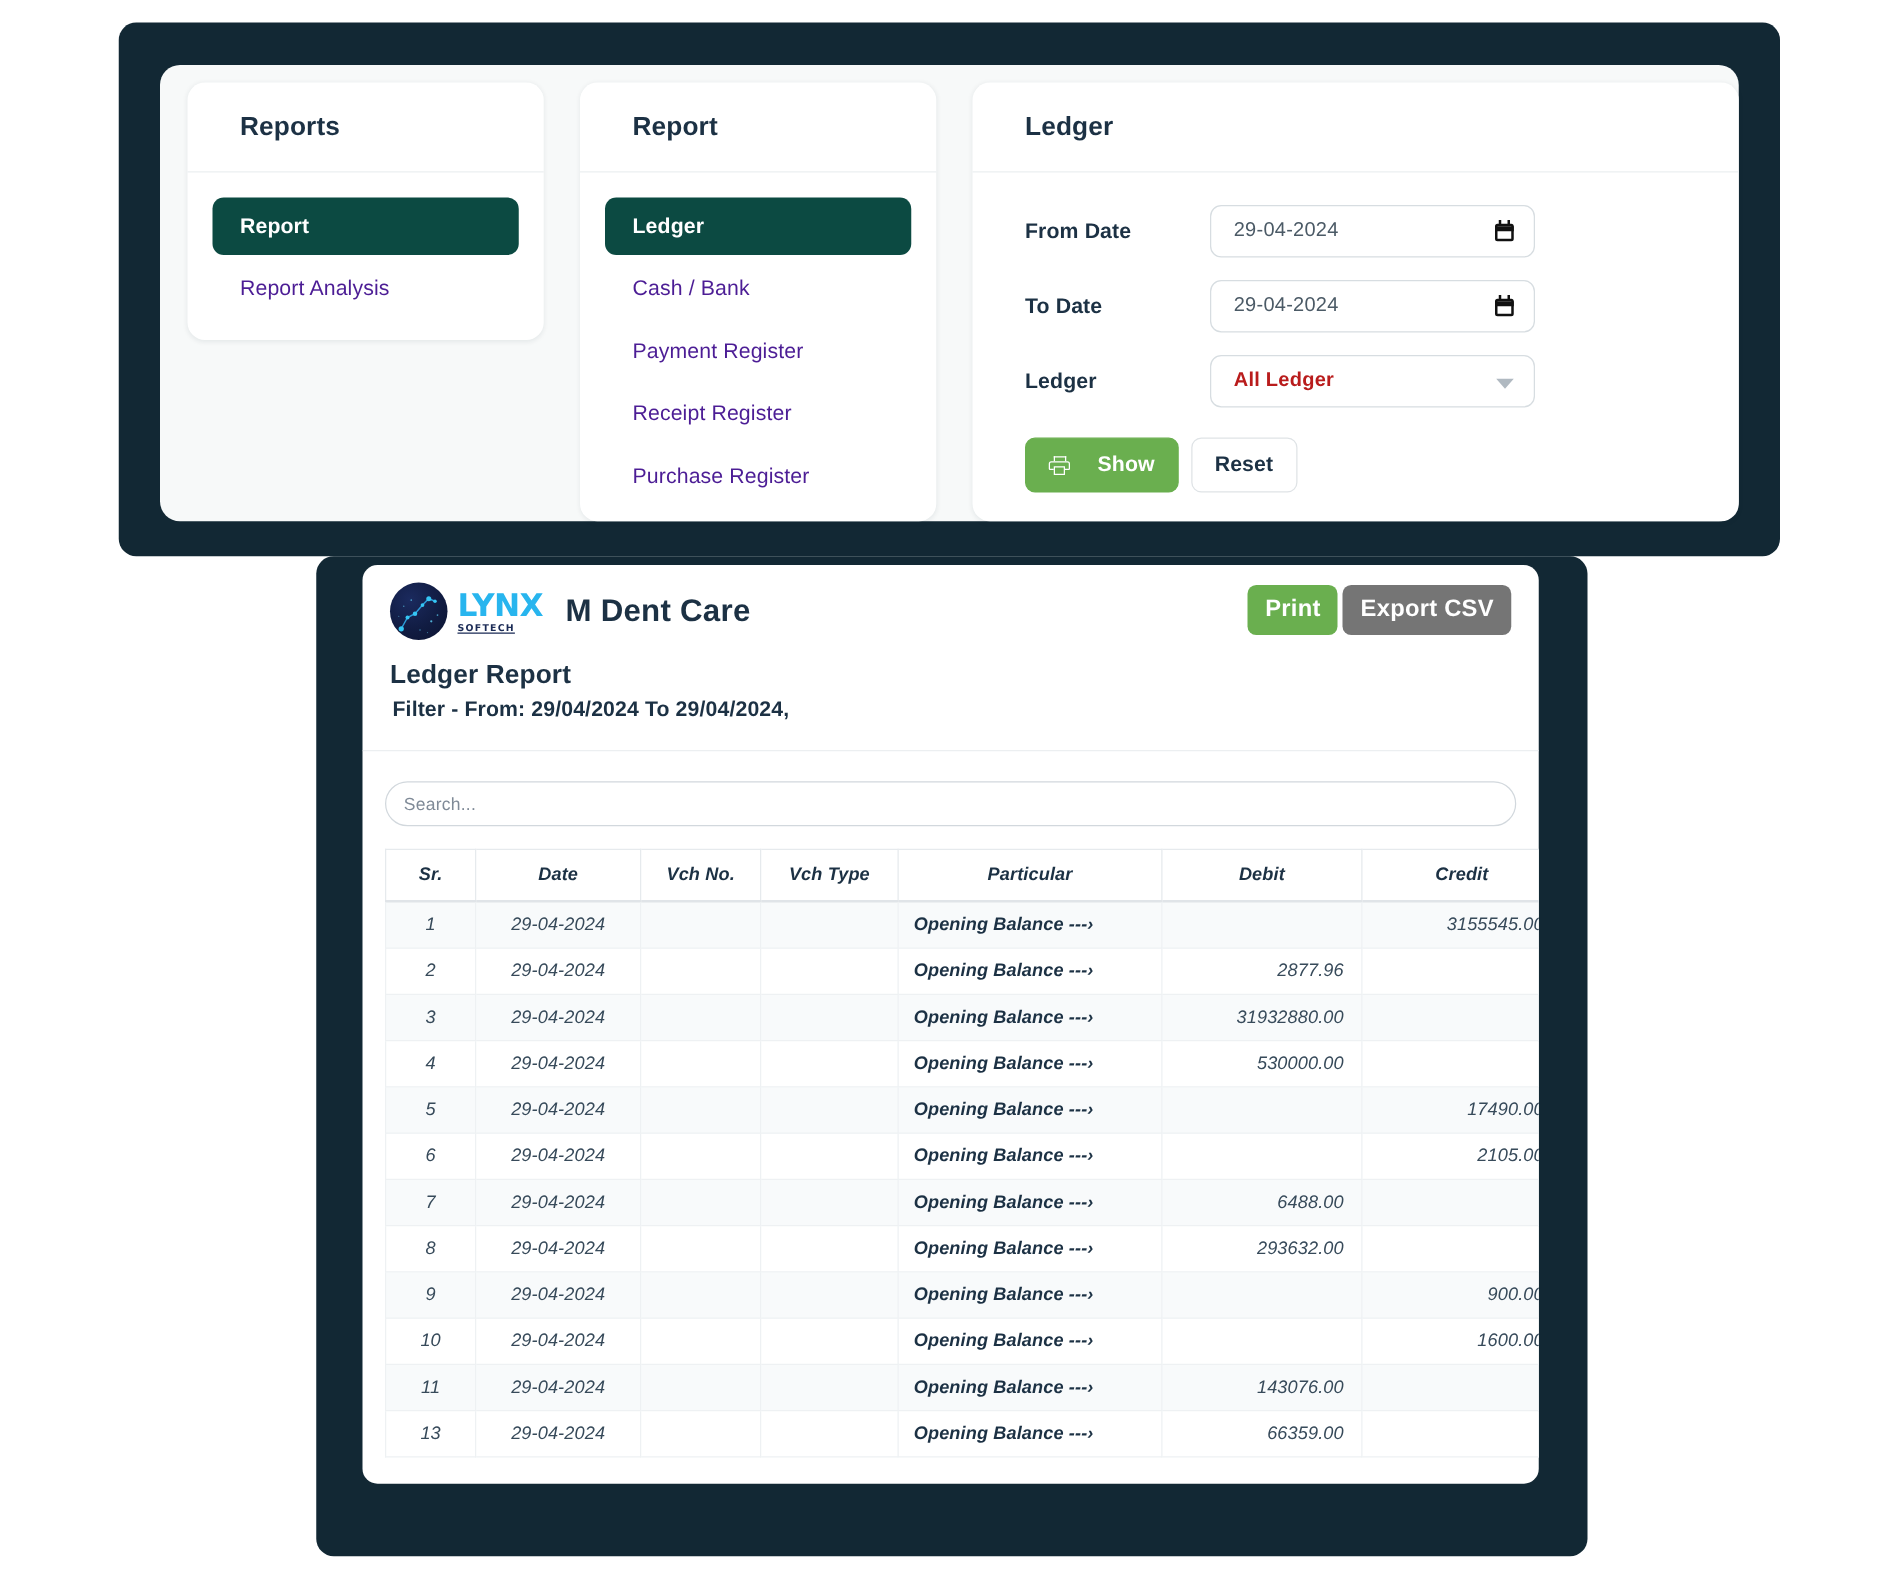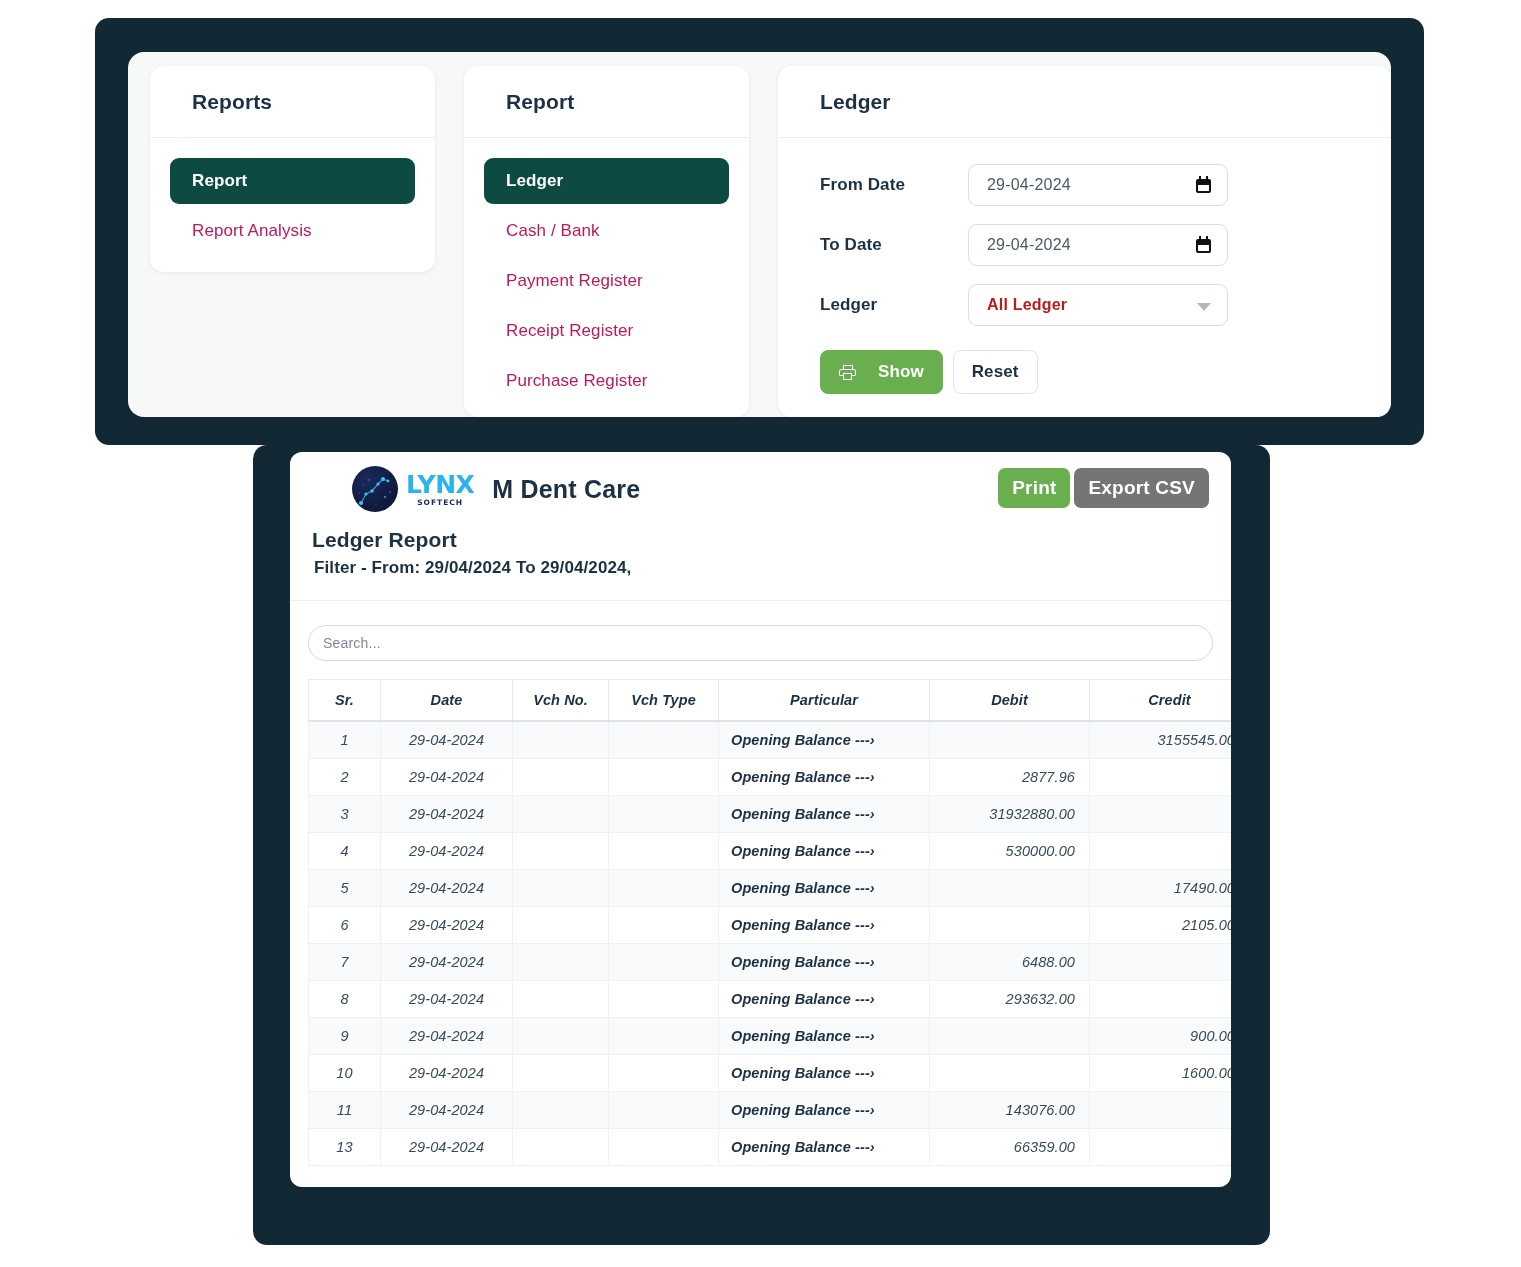--- a/index.html
+++ b/index.html
@@ -97,21 +97,21 @@
     margin-bottom: 4px;
     cursor: pointer;
     letter-spacing: 0.1px;
   }
   .menu-item.active {
     background: #0c4a42;
     color: #ffffff;
   }
   .menu-item.plain {
     font-weight: 400;
-    color: #be185d;
+    color: #4c1d95;
   }
 
   
   .form-body {
     padding: 26px 0 0 0;
   }
   .form-row {
     display: flex;
     align-items: center;
     margin-bottom: 18px;
@@ -244,21 +244,20 @@
     top: 452px;
     width: 941px;
     height: 735px;
     background: #ffffff;
     border-radius: 12px;
     overflow: hidden;
   }
   .report-head {
     padding: 14px 22px 0 22px;
     position: relative;
-    margin-left: 40px;
   }
   .brand-row {
     display: flex;
     align-items: center;
     gap: 10px;
   }
   .logo-mark {
     width: 46px; height: 46px;
     border-radius: 50%;
     background: radial-gradient(circle at 35% 30%, #1b2a5e 0%, #111c42 55%, #0b1330 100%);
@@ -278,23 +277,24 @@
     font-weight: 700;
     color: #28b5ee;
     letter-spacing: -0.5px;
     font-family: "DejaVu Sans", sans-serif;
   }
   .logo-softech {
     font-size: 7.5px;
     font-weight: 700;
     color: #1a2a55;
     letter-spacing: 1px;
-    text-align: center;
+    text-align: left;
     margin-top: 2px;
     font-family: "DejaVu Sans", sans-serif;
+    text-decoration: underline;
   }
   .company-name {
     font-size: 25px;
     font-weight: 700;
     color: #1c3144;
     margin-left: 8px;
     letter-spacing: 0.2px;
   }
   .head-buttons {
     position: absolute;

